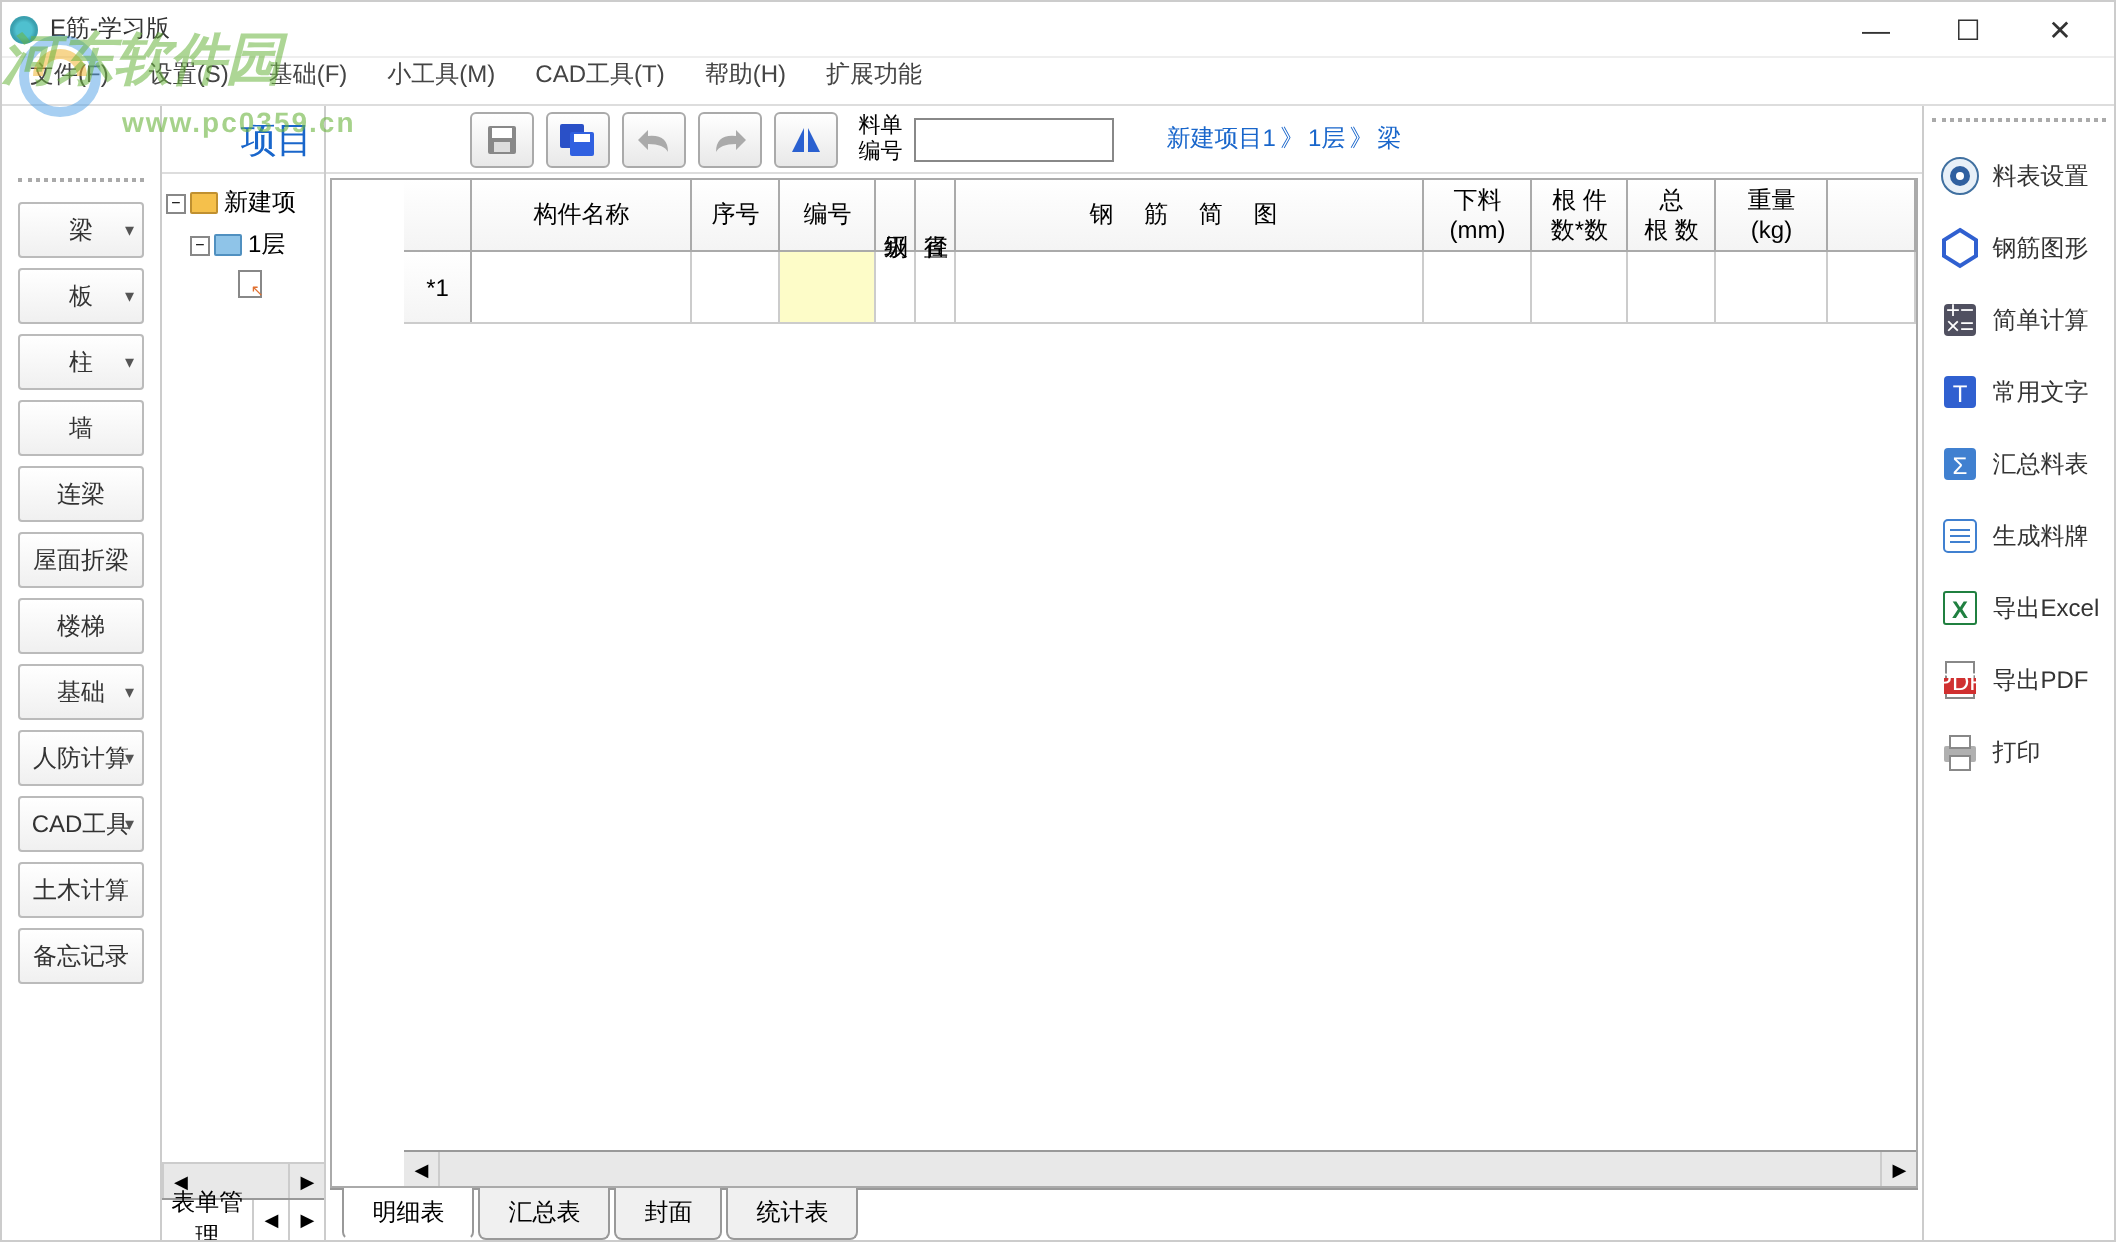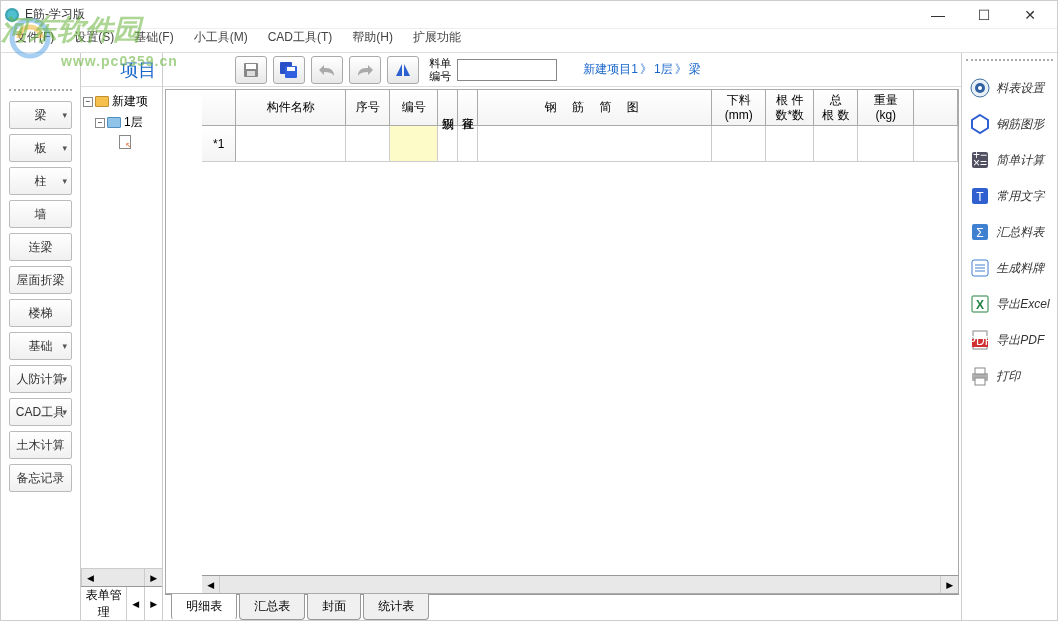--- a/index.html
+++ b/index.html
@@ -30,21 +30,21 @@
     .tree-body { flex: 1; overflow: auto; padding: 4px 2px; }
     .tree-node { display: flex; align-items: center; white-space: nowrap; padding: 2px 0; cursor: pointer; }
     .tree-exp { width: 10px; height: 10px; border: 1px solid #888; display: inline-flex; align-items: center; justify-content: center; font-size: 8px; line-height: 1; margin-right: 2px; }
     .folder-icon { width: 14px; height: 11px; background: #f5c04b; border: 1px solid #c09030; border-radius: 1px; margin-right: 3px; }
     .folder-icon.open { background: #8fc4e8; border-color: #5090c0; }
     .doc-icon { width: 12px; height: 14px; background: #fff; border: 1px solid #888; margin-right: 3px; position: relative; }
     .doc-icon::after { content: "↖"; font-size: 8px; color: #e07030; position: absolute; right: -2px; bottom: -2px; }
     .tree-scroll { height: 18px; display: flex; border-top: 1px solid #ccc; }
     .tree-sb { flex: 1; background: #e8e8e8; }
     .tree-sa { width: 18px; background: #e8e8e8; border-left: 1px solid #ccc; display: flex; align-items: center; justify-content: center; font-size: 9px; }
-    .tree-footer { height: 34px; display: flex; align-items: center; border-top: 1px solid #999; }
+    .tree-footer { height: 21px; display: flex; align-items: center; border-top: 1px solid #999; }
     .tree-ftxt { flex: 1; text-align: center; font-size: 12px; }
     .tree-fa { width: 18px; height: 100%; border-left: 1px solid #ccc; display: flex; align-items: center; justify-content: center; font-size: 9px; cursor: pointer; }
     
     .center-panel { flex: 1; display: flex; flex-direction: column; }
     .toolbar { height: 34px; display: flex; align-items: center; padding: 0 6px; gap: 6px; border-bottom: 1px solid #ddd; }
     .tb-spacer { width: 60px; }
     .tb-btn { width: 32px; height: 28px; border: 1px solid #aaa; border-radius: 3px; background: linear-gradient(#fff, #e8e8e8); display: flex; align-items: center; justify-content: center; cursor: pointer; }
     .tb-label { margin-left: 4px; font-size: 11px; line-height: 1.1; text-align: center; }
     .tb-input { width: 100px; height: 22px; border: 1px solid #888; }
     .breadcrumb { margin-left: 20px; color: #1966cb; font-size: 15px; display: flex; align-items: center; }
@@ -64,21 +64,21 @@
     .hs-track { flex: 1; background: #e8e8e8; }
     
     .tabs-bar { height: 26px; display: flex; align-items: flex-end; padding-left: 6px; border-top: 1px solid #999; margin: 0 2px; }
     .tab { padding: 4px 14px; border: 1px solid #999; border-top: none; background: #f0f0f0; margin-right: 2px; cursor: pointer; border-radius: 0 0 4px 4px; font-size: 12px; }
     .tab.active { background: #fff; border-bottom: 1px solid #fff; position: relative; top: 0; }
     
     .right-sidebar { width: 104px; border-left: 1px solid #ccc; padding: 6px 4px; }
     .right-sidebar .dots { height: 8px; border-top: 2px dotted #aaa; margin-bottom: 6px; }
     .r-item { display: flex; align-items: center; height: 30px; margin-bottom: 6px; cursor: pointer; padding: 0 2px; }
     .r-icon { width: 24px; height: 24px; margin-right: 4px; display: flex; align-items: center; justify-content: center; border-radius: 3px; flex-shrink: 0; }
-    .r-label { font-size: 12px; color: #333; font-style: italic; }
+    .r-label { font-size: 12px; color: #333; }
     
     .c0 { width: 34px; } .c1 { width: 110px; } .c2 { width: 44px; } .c3 { width: 48px; }
     .c4 { width: 20px; } .c5 { width: 20px; } .c6 { width: 234px; } .c7 { width: 54px; }
     .c8 { width: 48px; } .c9 { width: 44px; } .c10 { width: 56px; } .c11 { width: 44px; }
   </style>
 </head>
 <body>
 
 <svg class="wm-logo" viewBox="0 0 42 42">
   <circle cx="21" cy="21" r="18" fill="none" stroke="rgba(80,160,230,0.5)" stroke-width="5"></circle>

